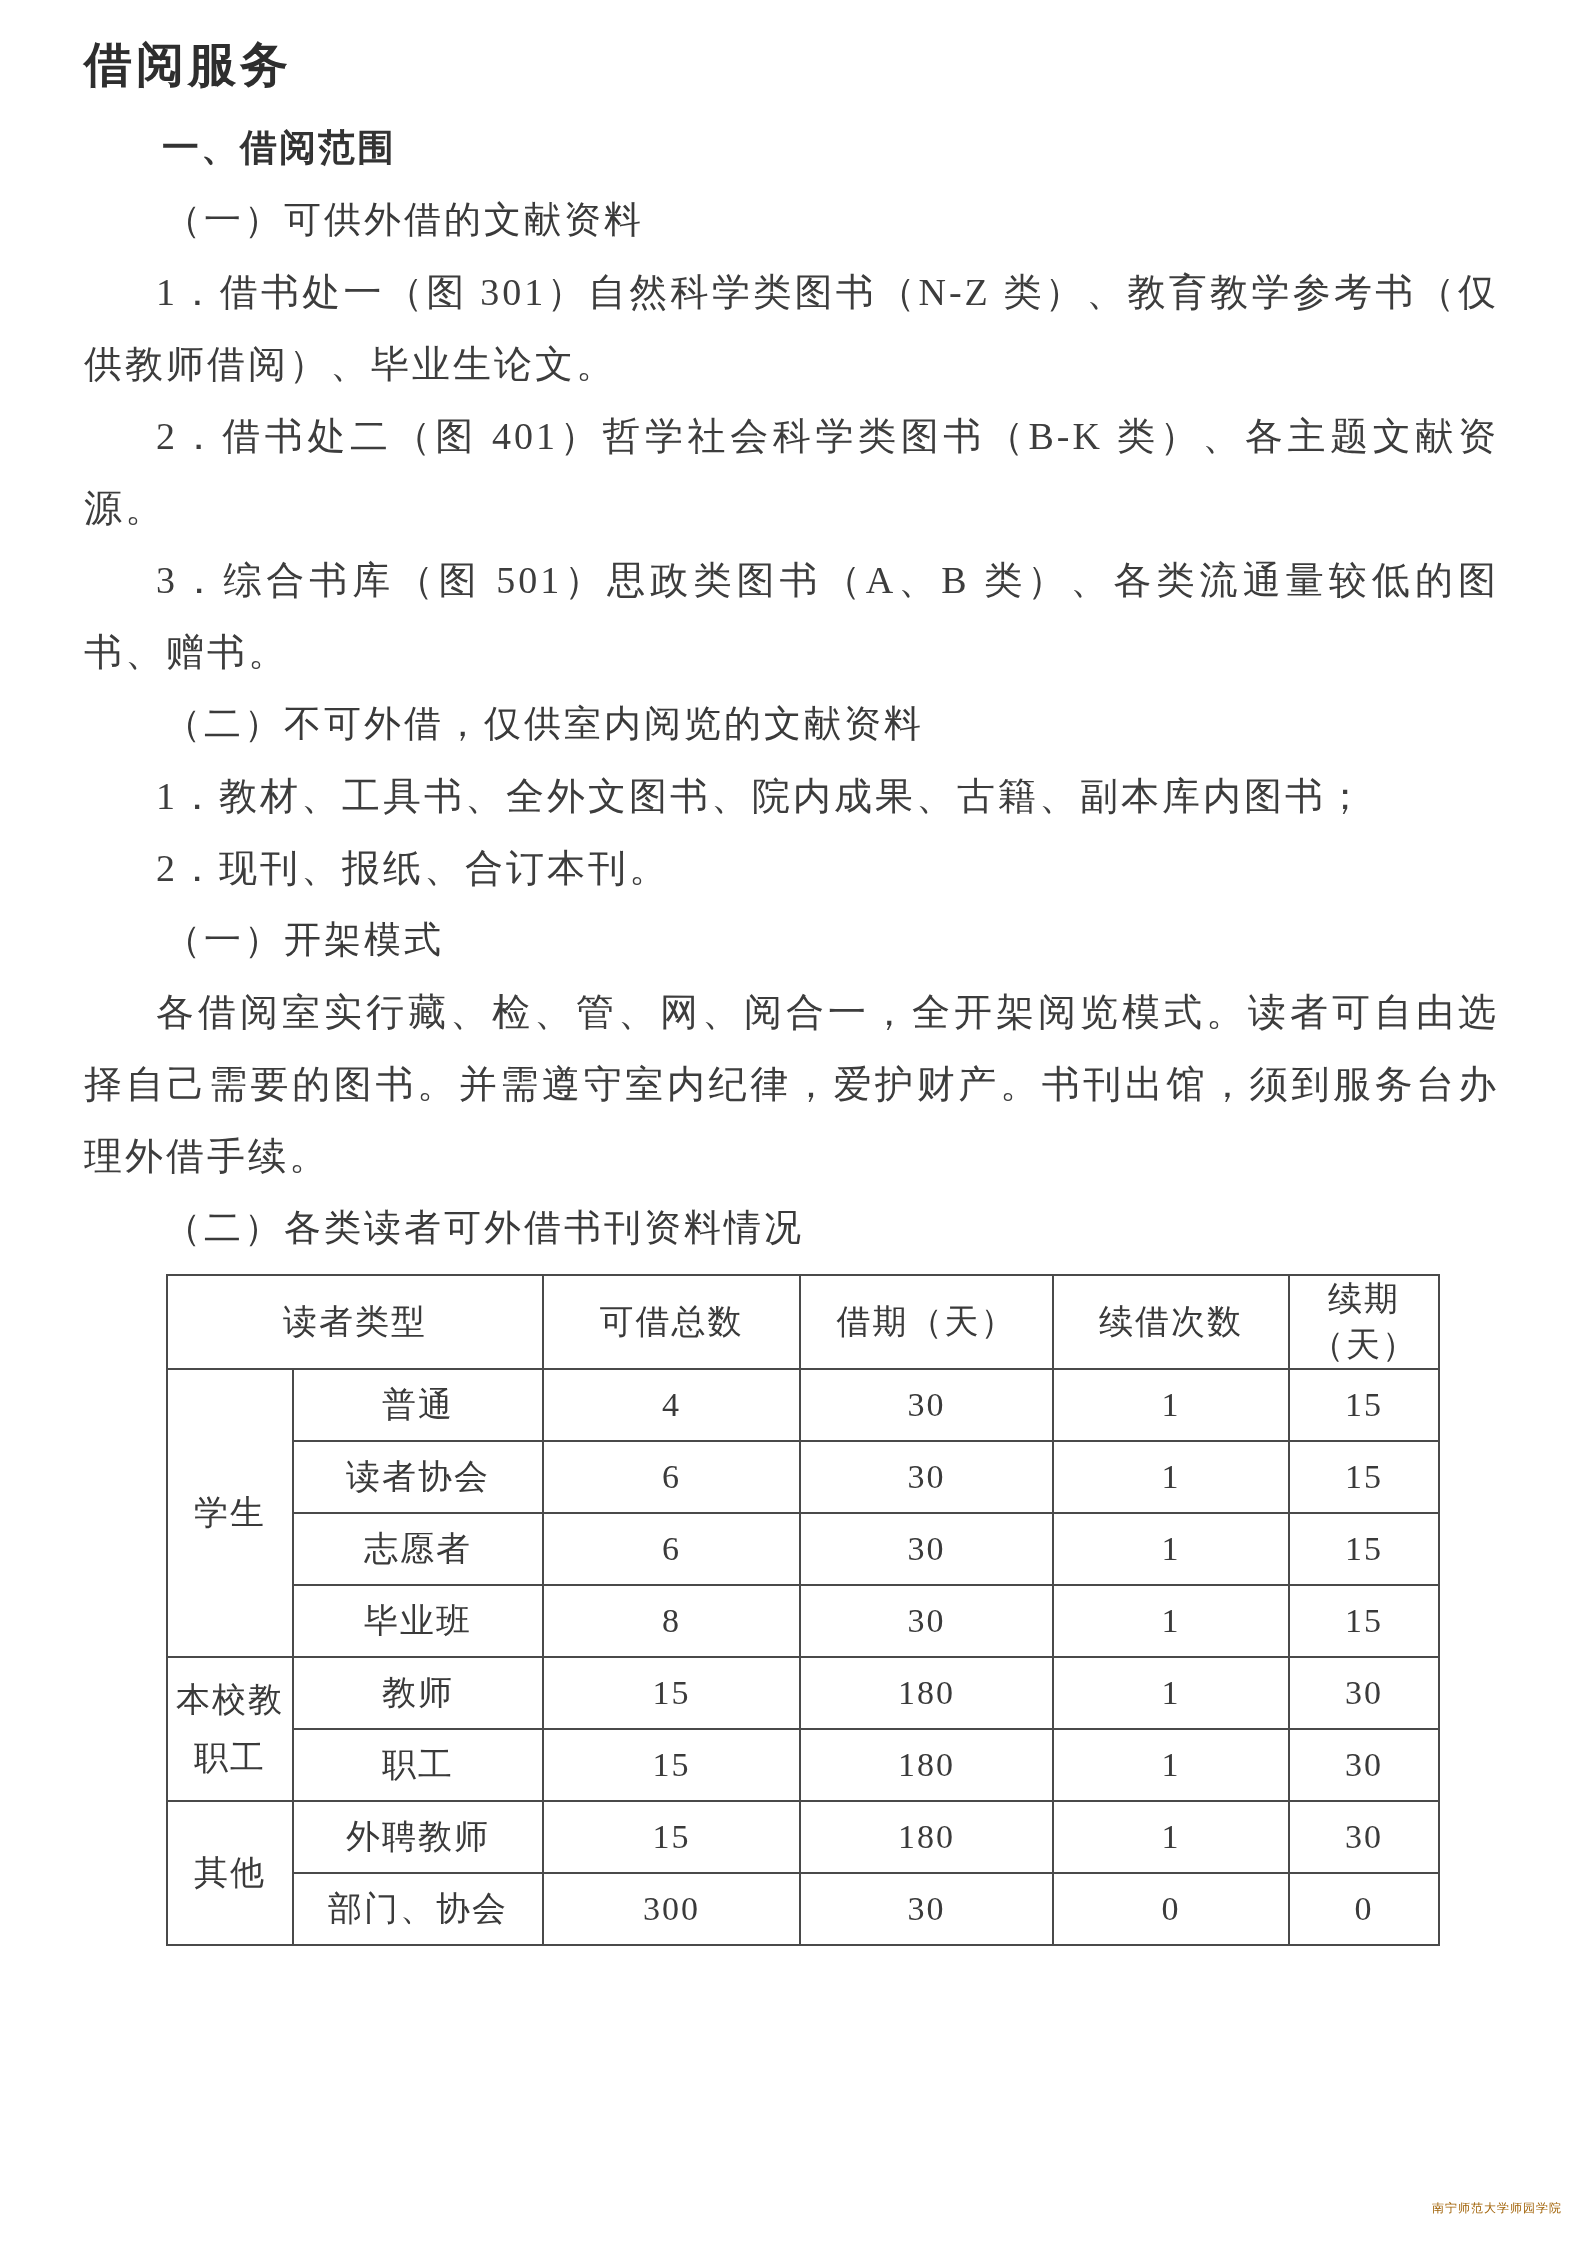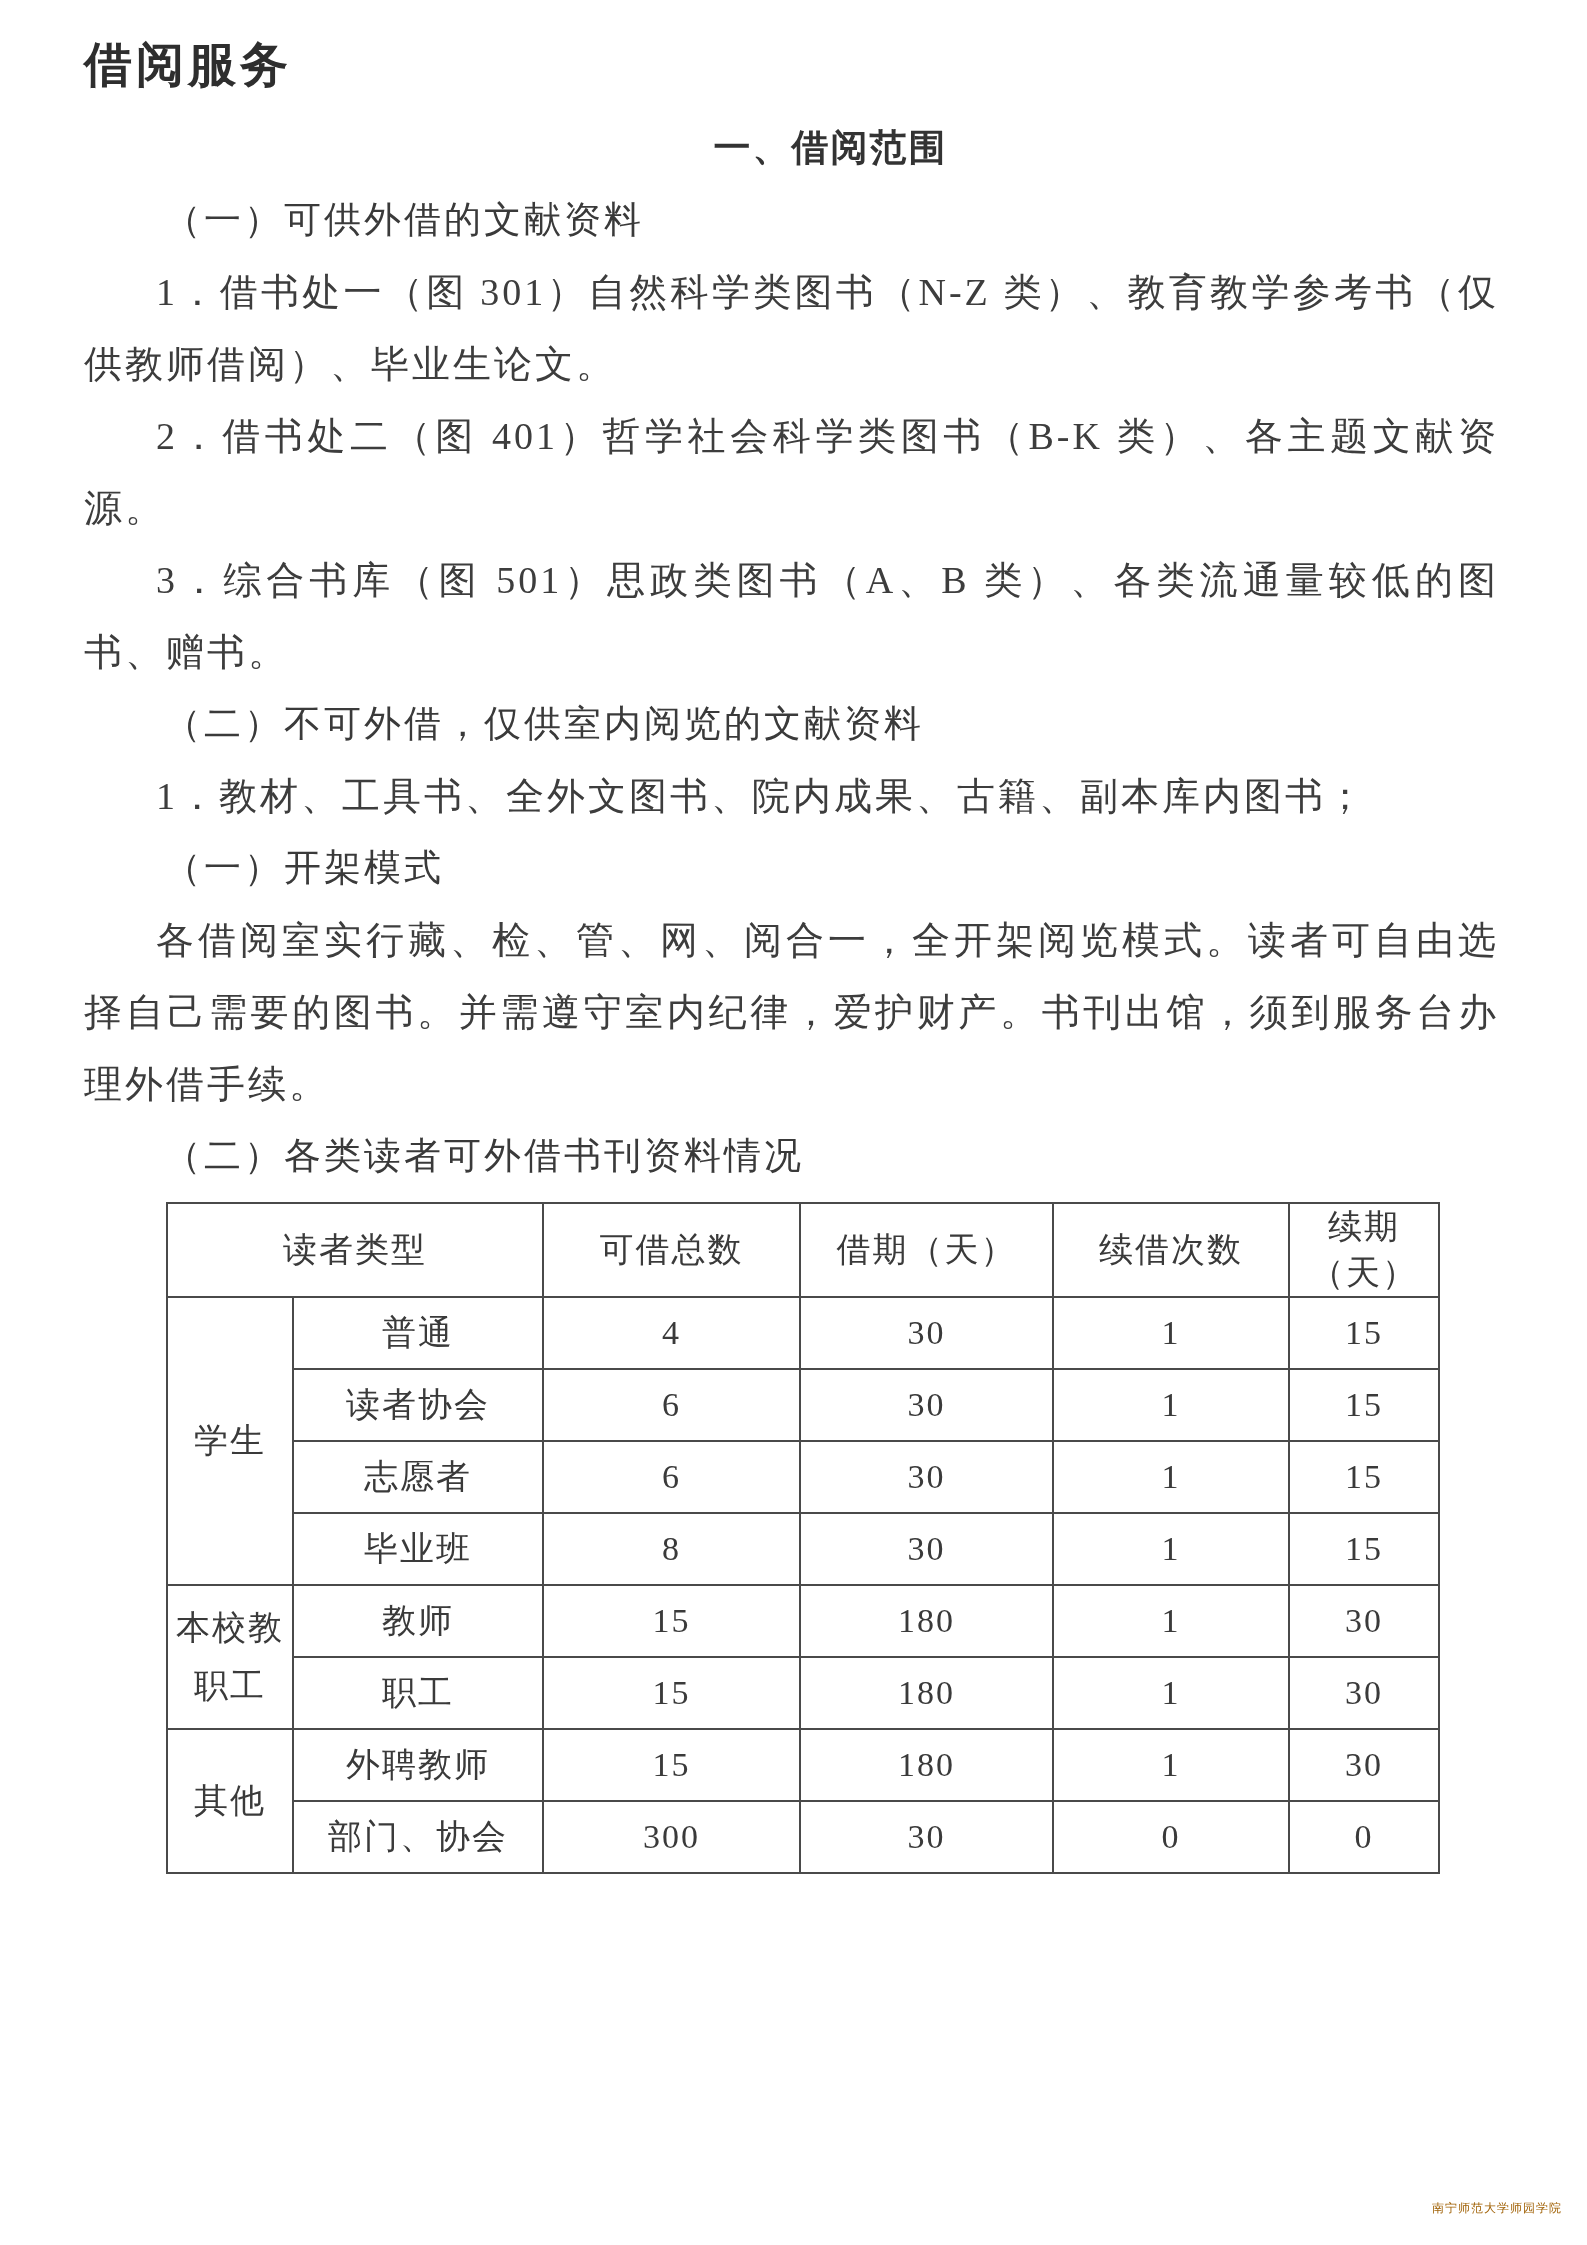--- a/index.html
+++ b/index.html
@@ -26,21 +26,20 @@
   }
   .h-bold {
     margin:0;
     font-family:"Liberation Sans","DejaVu Sans",sans-serif;
     font-size:37px;
     font-weight:bold;
     line-height:72px;
     text-indent:78px;
     letter-spacing:2px;
     color:#333333;
-    text-align:center;
   }
   .h-kai {
     margin:0;
     font-size:37px;
     font-weight:normal;
     line-height:72px;
     text-indent:80px;
     letter-spacing:3px;
     color:#3a3a3a;
   }
@@ -99,20 +98,21 @@
 
     <h3 class="h-kai">（一）可供外借的文献资料</h3>
 
     <p class="para">1．借书处一（图 301）自然科学类图书（N-Z 类）、教育教学参考书（仅供教师借阅）、毕业生论文。</p>
     <p class="para">2．借书处二（图 401）哲学社会科学类图书（B-K 类）、各主题文献资源。</p>
     <p class="para">3．综合书库（图 501）思政类图书（A、B 类）、各类流通量较低的图书、赠书。</p>
 
     <h3 class="h-kai">（二）不可外借，仅供室内阅览的文献资料</h3>
 
     <p class="para">1．教材、工具书、全外文图书、院内成果、古籍、副本库内图书；</p>
+    <p class="para">2．现刊、报纸、合订本刊。</p>
 
 
     <h3 class="h-kai">（一）开架模式</h3>
 
     <p class="para">各借阅室实行藏、检、管、网、阅合一，全开架阅览模式。读者可自由选择自己需要的图书。并需遵守室内纪律，爱护财产。书刊出馆，须到服务台办理外借手续。</p>
 
     <h3 class="h-kai">（二）各类读者可外借书刊资料情况</h3>
 
     <table class="borrow">
       <colgroup>

